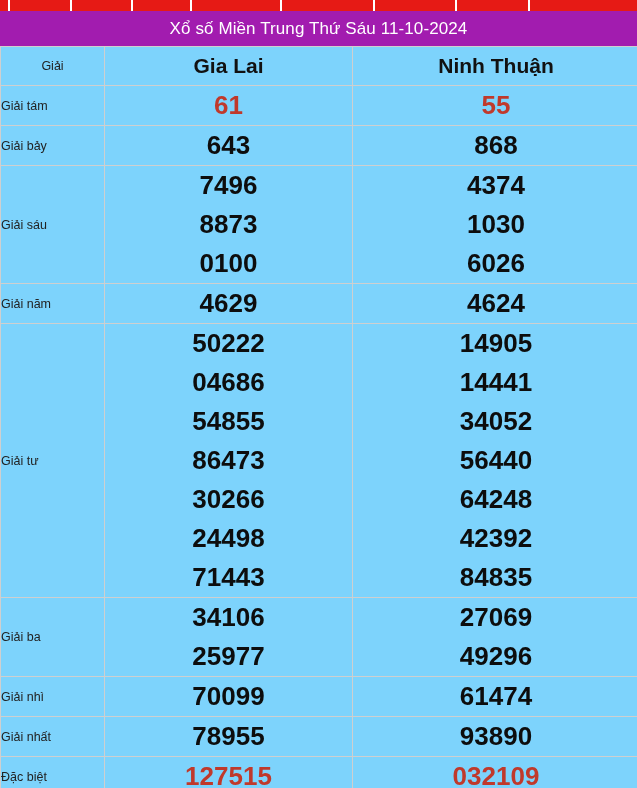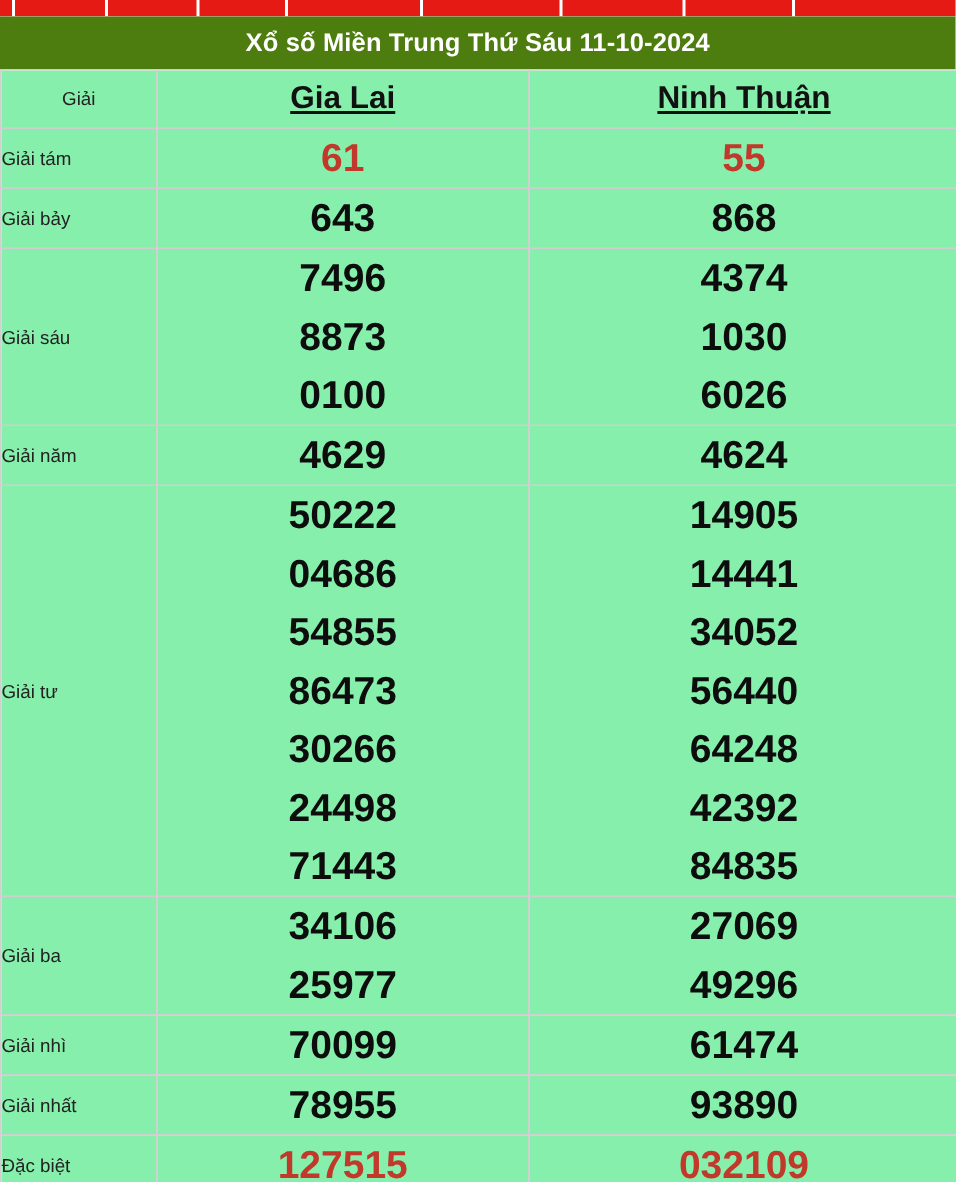--- a/index.html
+++ b/index.html
@@ -38,39 +38,39 @@
   
   #lottery-card {
     position: absolute;
     top: 11px; left: 0;
     width: 637px;
     box-sizing: border-box;
     background: #ffffff;
   }
 
   #title-bar {
-    background: #4d7c0f;
+    background: #a21caf;
     color: #ffffff;
     font-size: 17px;
-    font-weight: bold;
+    font-weight: normal;
     text-align: center;
     height: 35px;
     line-height: 35px;
     letter-spacing: .1px;
   }
 
   table.results {
     width: 637px;
     border-collapse: collapse;
     table-layout: fixed;
     background: #ffffff;
   }
   table.results td {
     border: 1px solid #cfcfcf;
-    background: #86efac;
+    background: #7dd3fc;
     padding: 0;
     vertical-align: middle;
   }
   table.results tr:last-child td {
     border-bottom: 3px solid #7a3d10;
   }
   table.results td.lbl {
     width: 104px;
     font-size: 12.5px;
     color: #222222;
@@ -88,21 +88,20 @@
     font-size: 26px;
     font-weight: bold;
     color: #0d0d0d;
   }
   table.results td.val.right {
     width: 286px;
   }
   table.results td.val.head {
     font-size: 21px;
     color: #111111;
-    text-decoration: underline;
   }
   table.results td.val.red {
     color: #c0392b;
   }
   .numline {
     line-height: 39px;
     height: 39px;
   }
   .pad-head { height: 38px; line-height: 38px; }
 </style>

